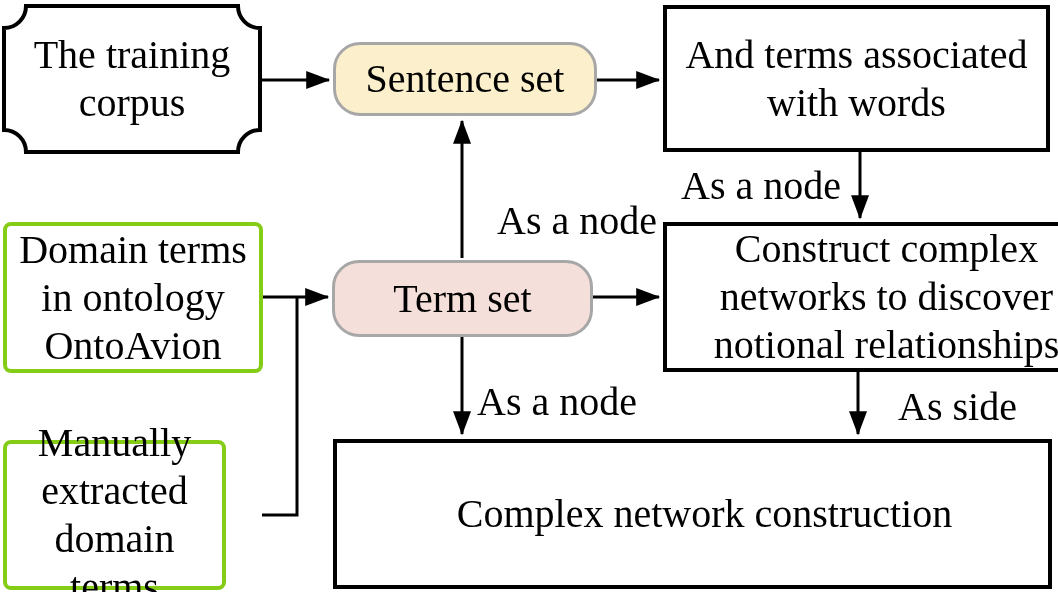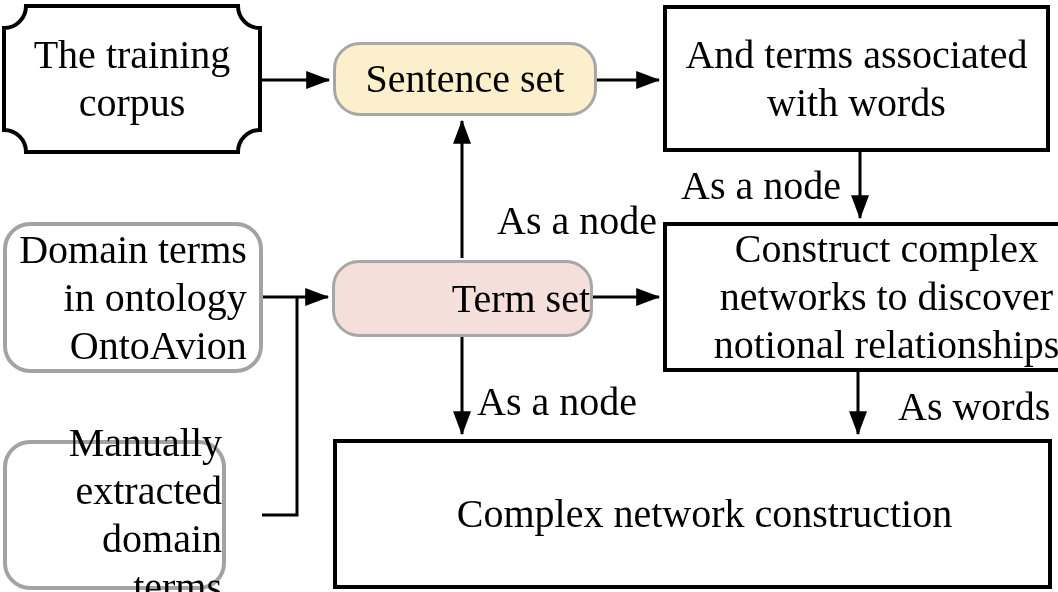--- a/index.html
+++ b/index.html
@@ -15,21 +15,21 @@
   .node{
     position:absolute;
     box-sizing:border-box;
     display:flex;align-items:center;justify-content:center;
     text-align:center;
     font-size:40px;line-height:48px;
     white-space:pre-line;
     background:#fff;
   }
   .rect{border:4px solid #000;}
-  .round{border:4px solid #a3a3a3;border-radius:27px;text-align:right;}
+  .round{border:4px solid #84cc16;border-radius:8px;}
   .pill{border:3px solid #a7a7a7;border-radius:27px;}
   .plaque-text{background:transparent;border:none;}
   .node-training{left:4px;top:6px;width:256px;height:146px;}
   .node-sentence{left:333px;top:42px;width:264px;height:74px;}
   .node-andterms{left:663px;top:5px;width:387px;height:147px;}
   .node-domain{left:3px;top:222px;width:260px;height:151px;}
   .node-term{left:332px;top:260px;width:261px;height:77px;}
   .node-construct{left:663px;top:222px;width:447px;height:150px;}
   .node-manually{left:3px;top:440px;width:223px;height:150px;}
   .node-complex{left:333px;top:439px;width:719px;height:150px;padding-left:24px;}
@@ -81,21 +81,21 @@
     <span>And terms associated
 with words</span>
   </div>
 
   <div class="node round node-domain">
     <span>Domain terms
 in ontology
 OntoAvion</span>
   </div>
 
-  <div class="node pill node-term" style="background: rgb(245, 223, 218); border-color: rgb(167, 167, 167); justify-content: flex-end;">
+  <div class="node pill node-term" style="background: rgb(245, 223, 218); border-color: rgb(167, 167, 167);">
     <span>Term set</span>
   </div>
 
   <div class="node rect node-construct">
     <span>Construct complex
 networks to discover
 notional relationships</span>
   </div>
 
   <div class="node round node-manually">
@@ -104,15 +104,15 @@
 domain terms</span>
   </div>
 
   <div class="node rect node-complex">
     <span>Complex network construction</span>
   </div>
 
   <span class="edge-label lbl-node-top">As a node</span>
   <span class="edge-label lbl-node-mid">As a node</span>
   <span class="edge-label lbl-node-bottom">As a node</span>
-  <span class="edge-label lbl-side">As words</span>
+  <span class="edge-label lbl-side">As side</span>
 
 </div>
 
 </body></html>

